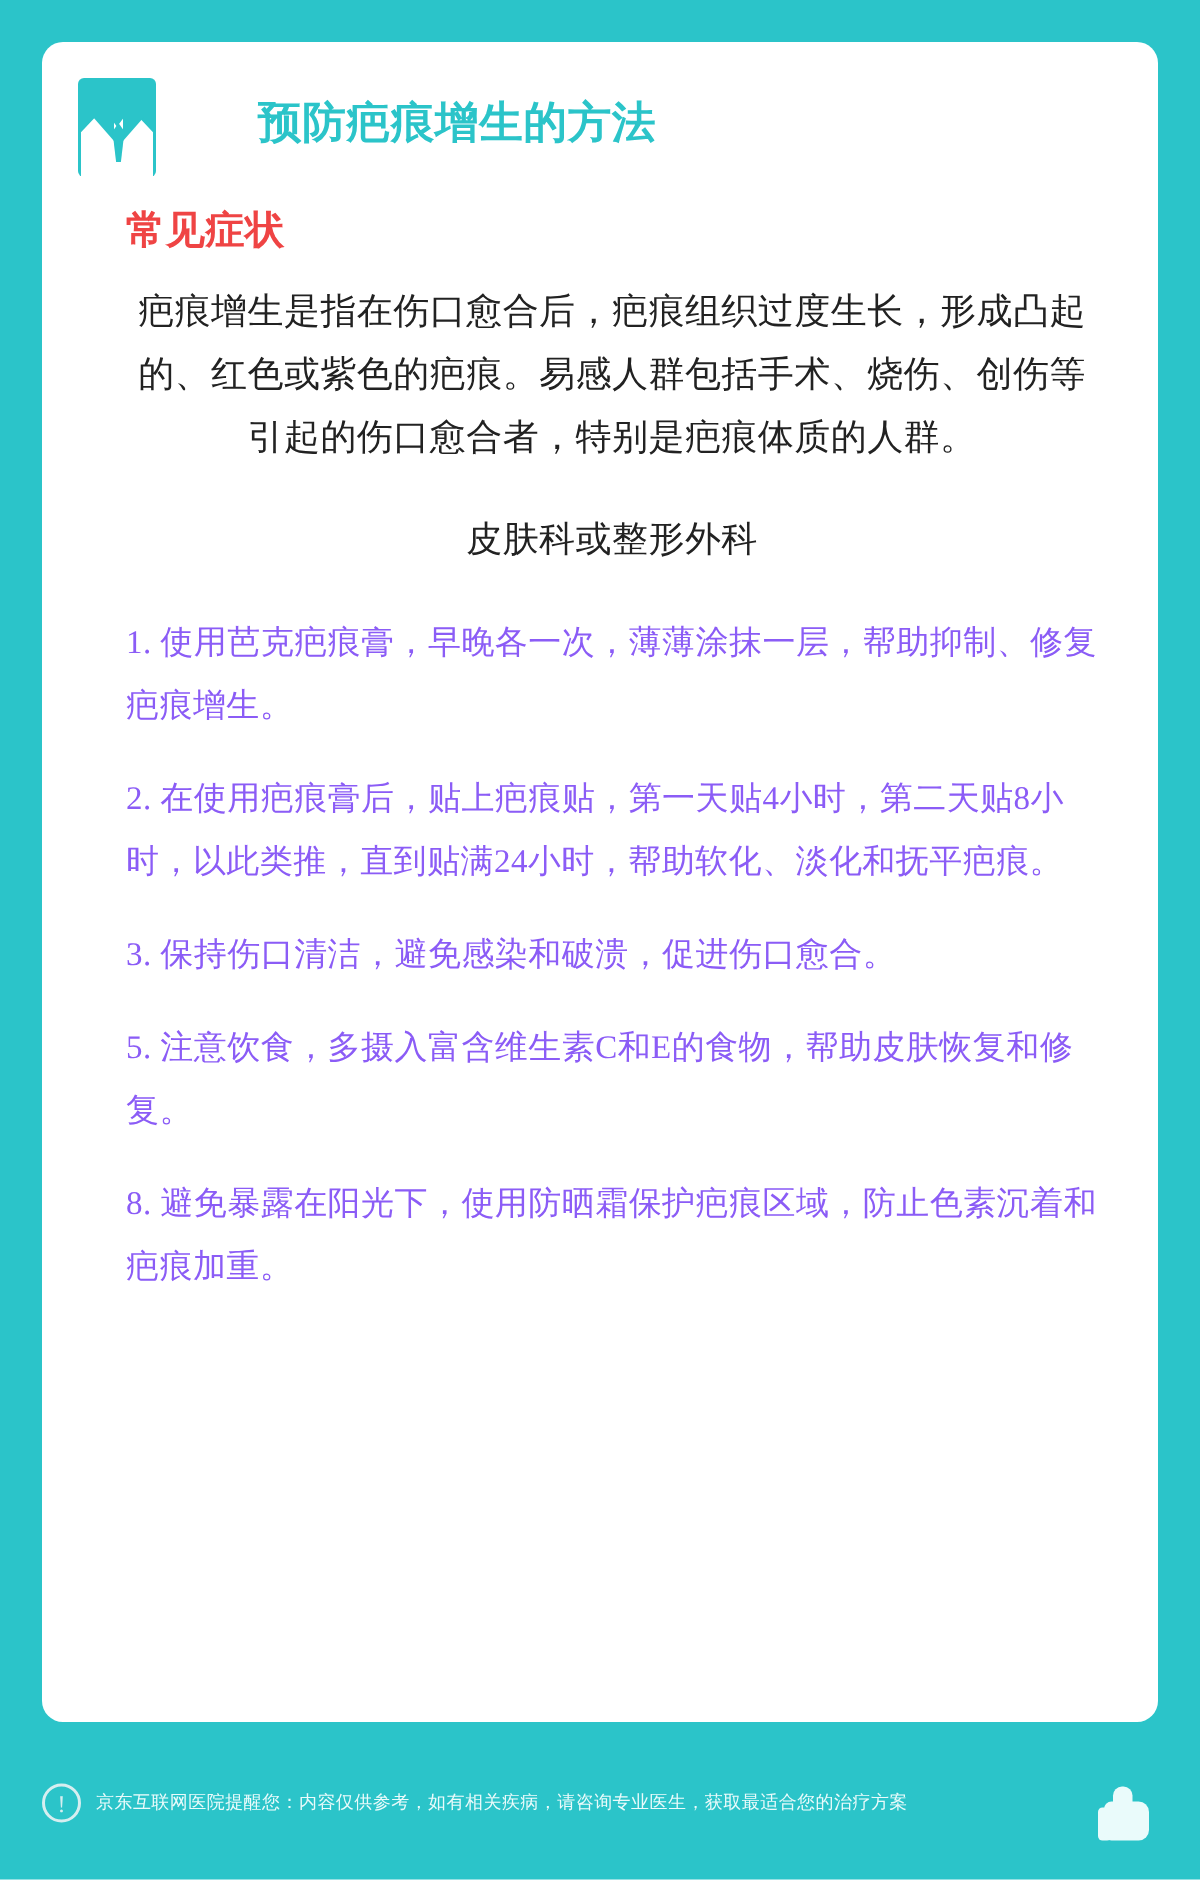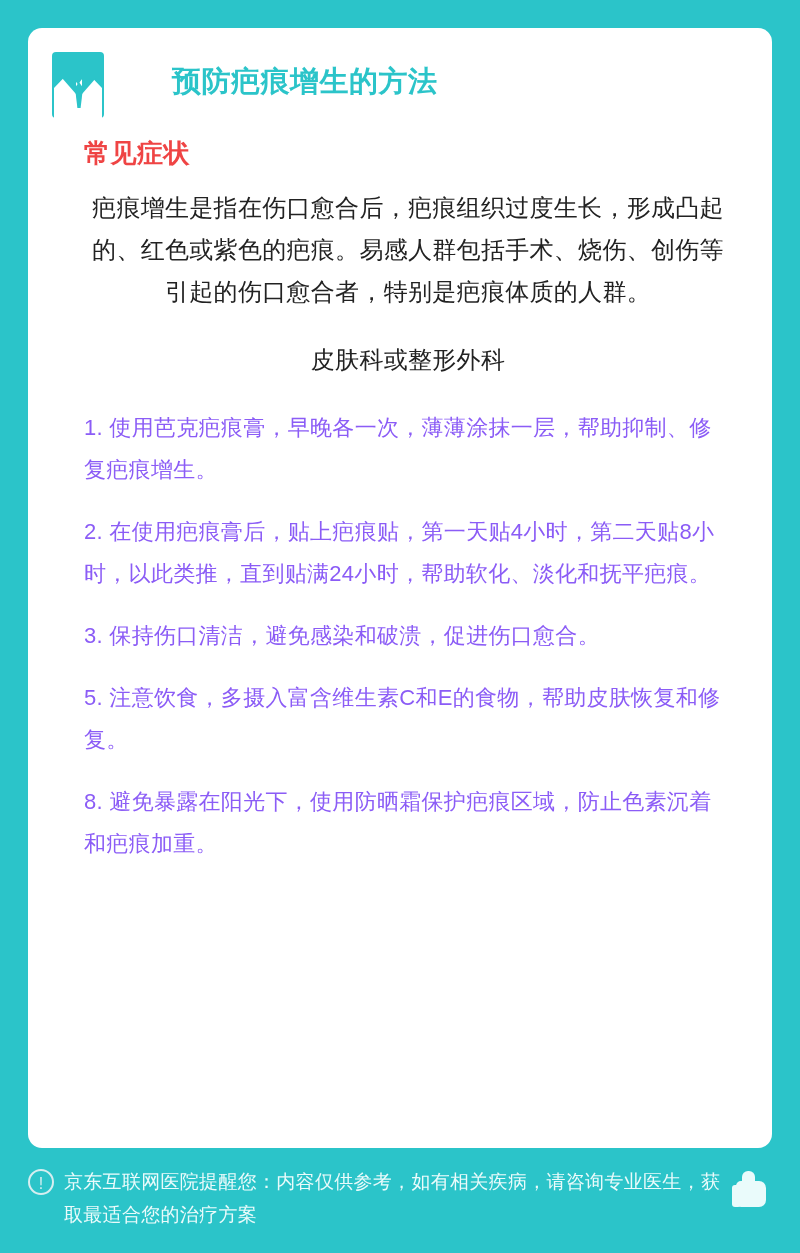--- a/index.html
+++ b/index.html
@@ -12,20 +12,21 @@
     background: #2bc4c9;
     font-family: "Liberation Sans", sans-serif;
     overflow: hidden;
   }
   .page {
     position: relative;
     width: 800px;
     height: 1253px;
     box-sizing: border-box;
     padding: 28px 28px 0 28px;
+    font-family: Liberation Serif, serif;
   }
   .card {
     position: relative;
     background: #ffffff;
     border-radius: 14px;
     width: 744px;
     min-height: 1120px;
     box-sizing: border-box;
     padding: 34px 40px 24px 40px;
   }
@@ -137,21 +138,21 @@
     font-size: 16px;
     line-height: 26px;
     text-align: center;
     flex: 0 0 auto;
     margin-top: 4px;
     box-sizing: border-box;
   }
   .footer-text {
     flex: 1 1 auto;
     color: #eafbfb;
-    font-size: 19px;
+    font-size: 12px;
     line-height: 33px;
     letter-spacing: 0.3px;
   }
   .thumb {
     flex: 0 0 auto;
     width: 40px;
     height: 42px;
     position: relative;
     margin-top: 4px;
   }

